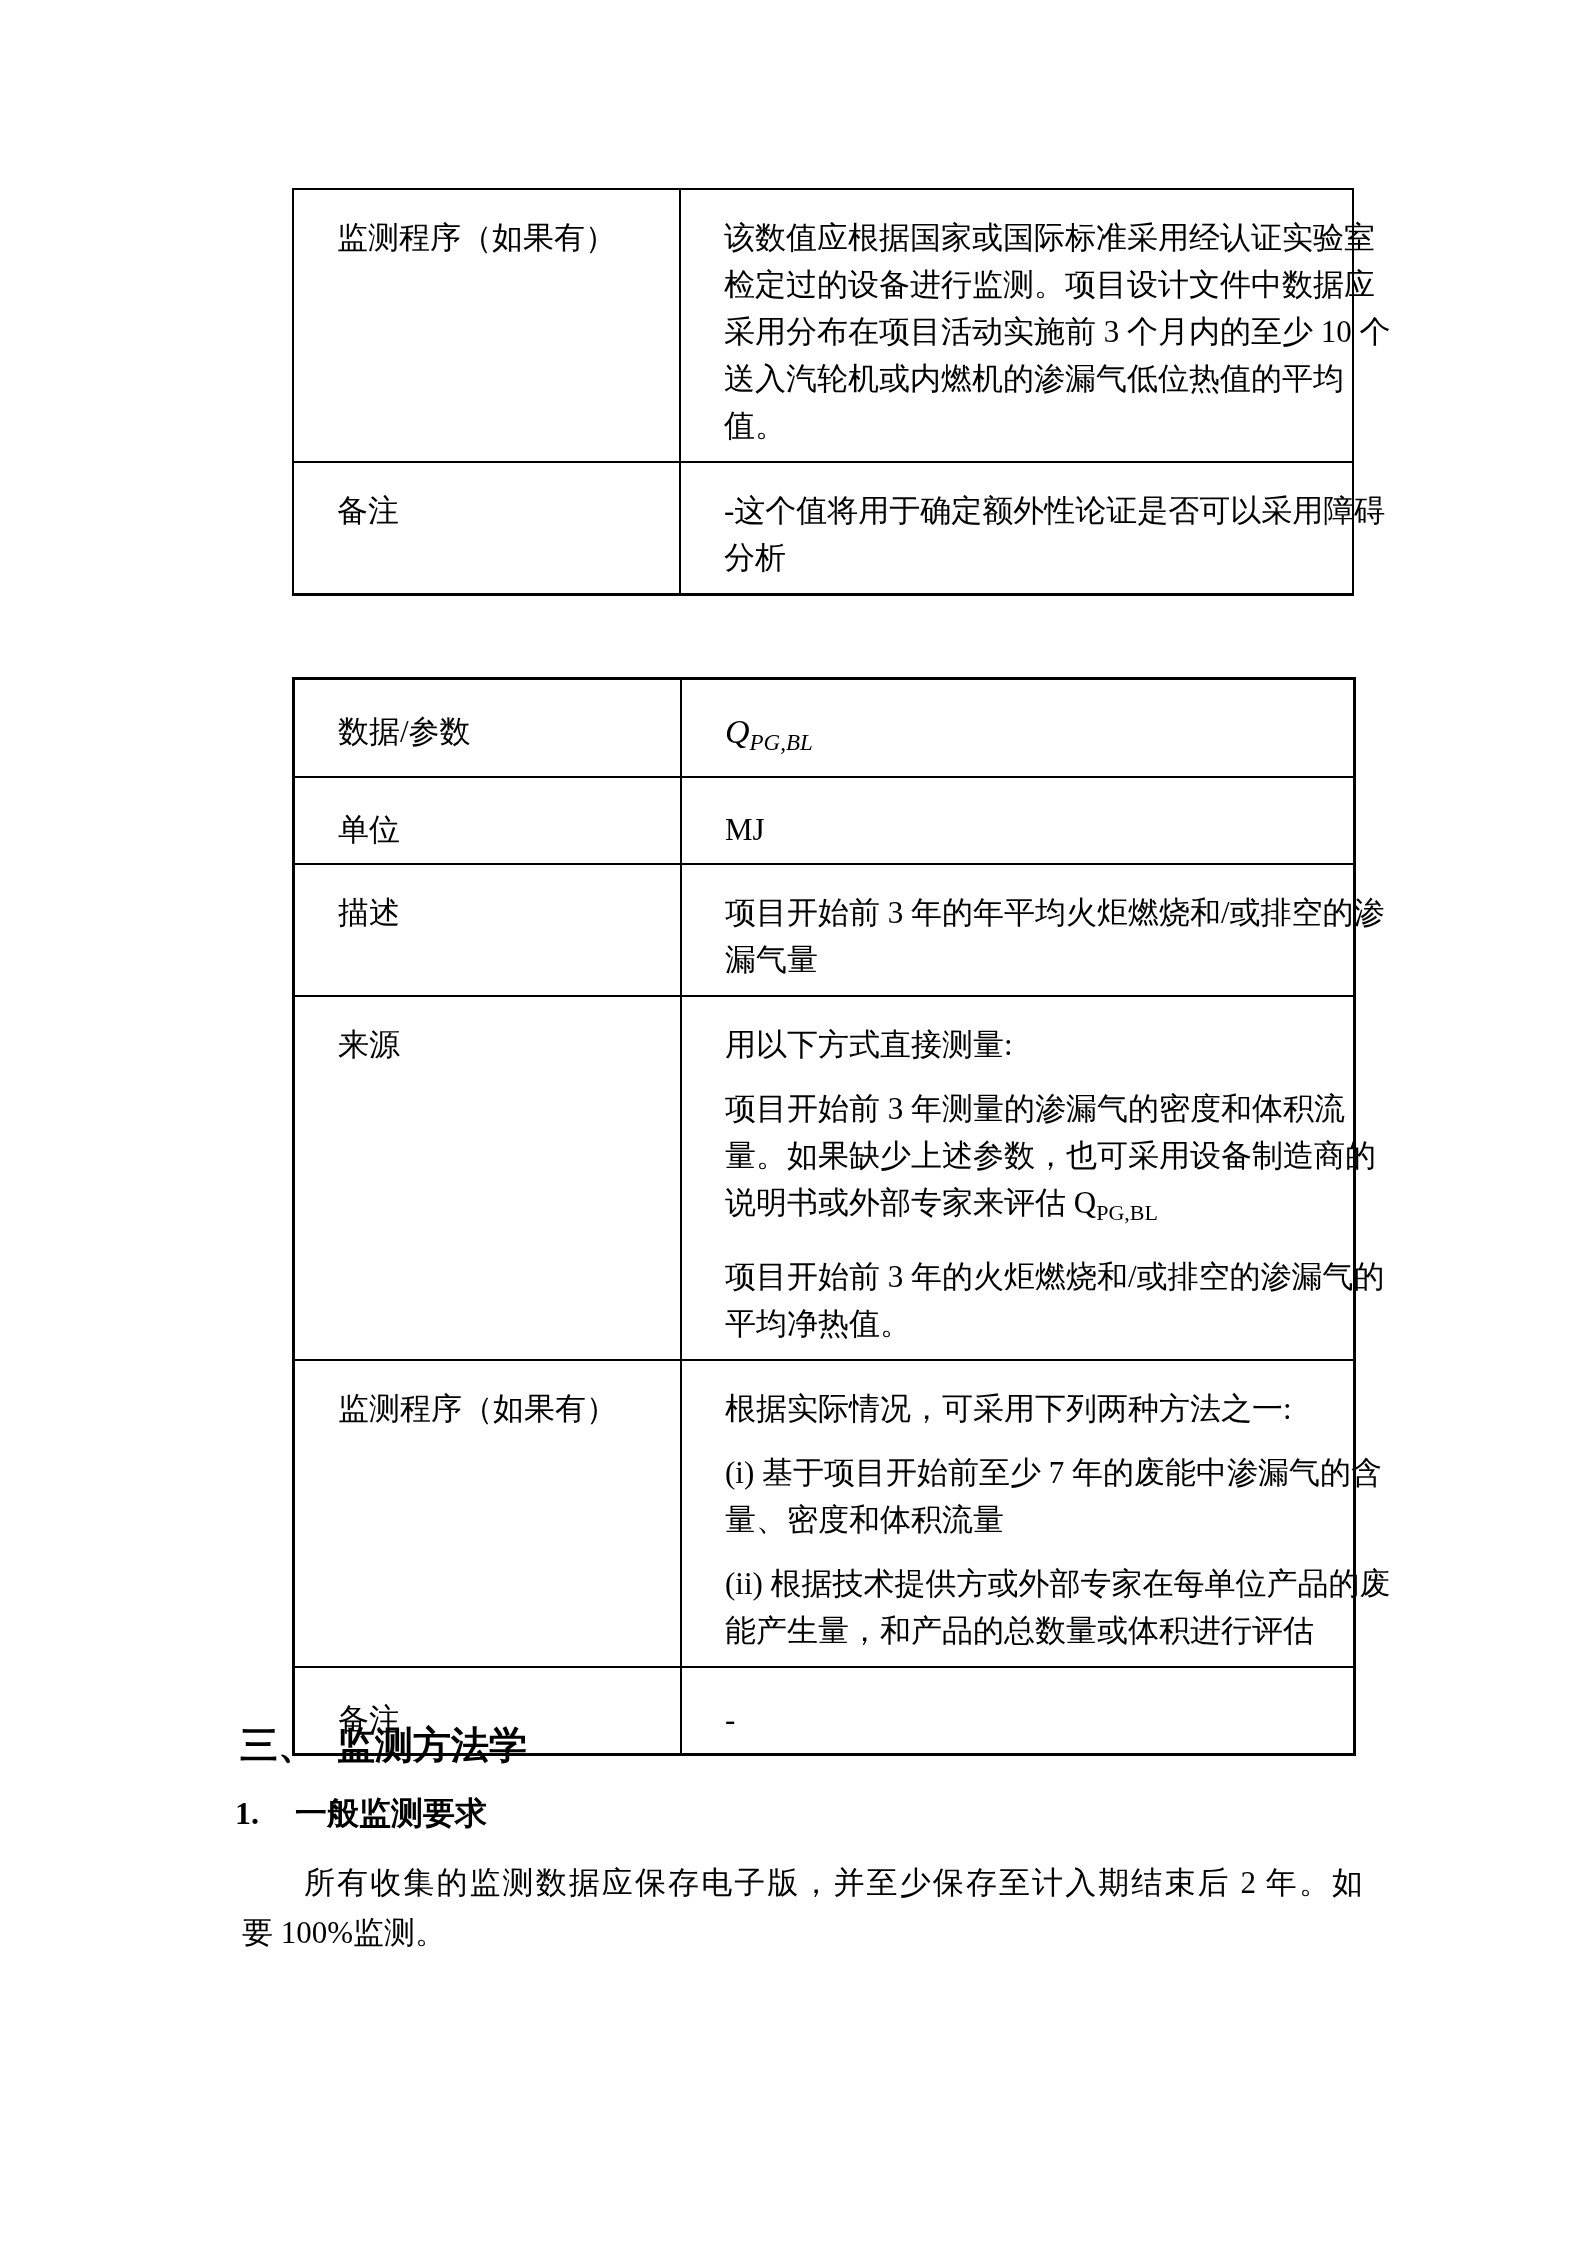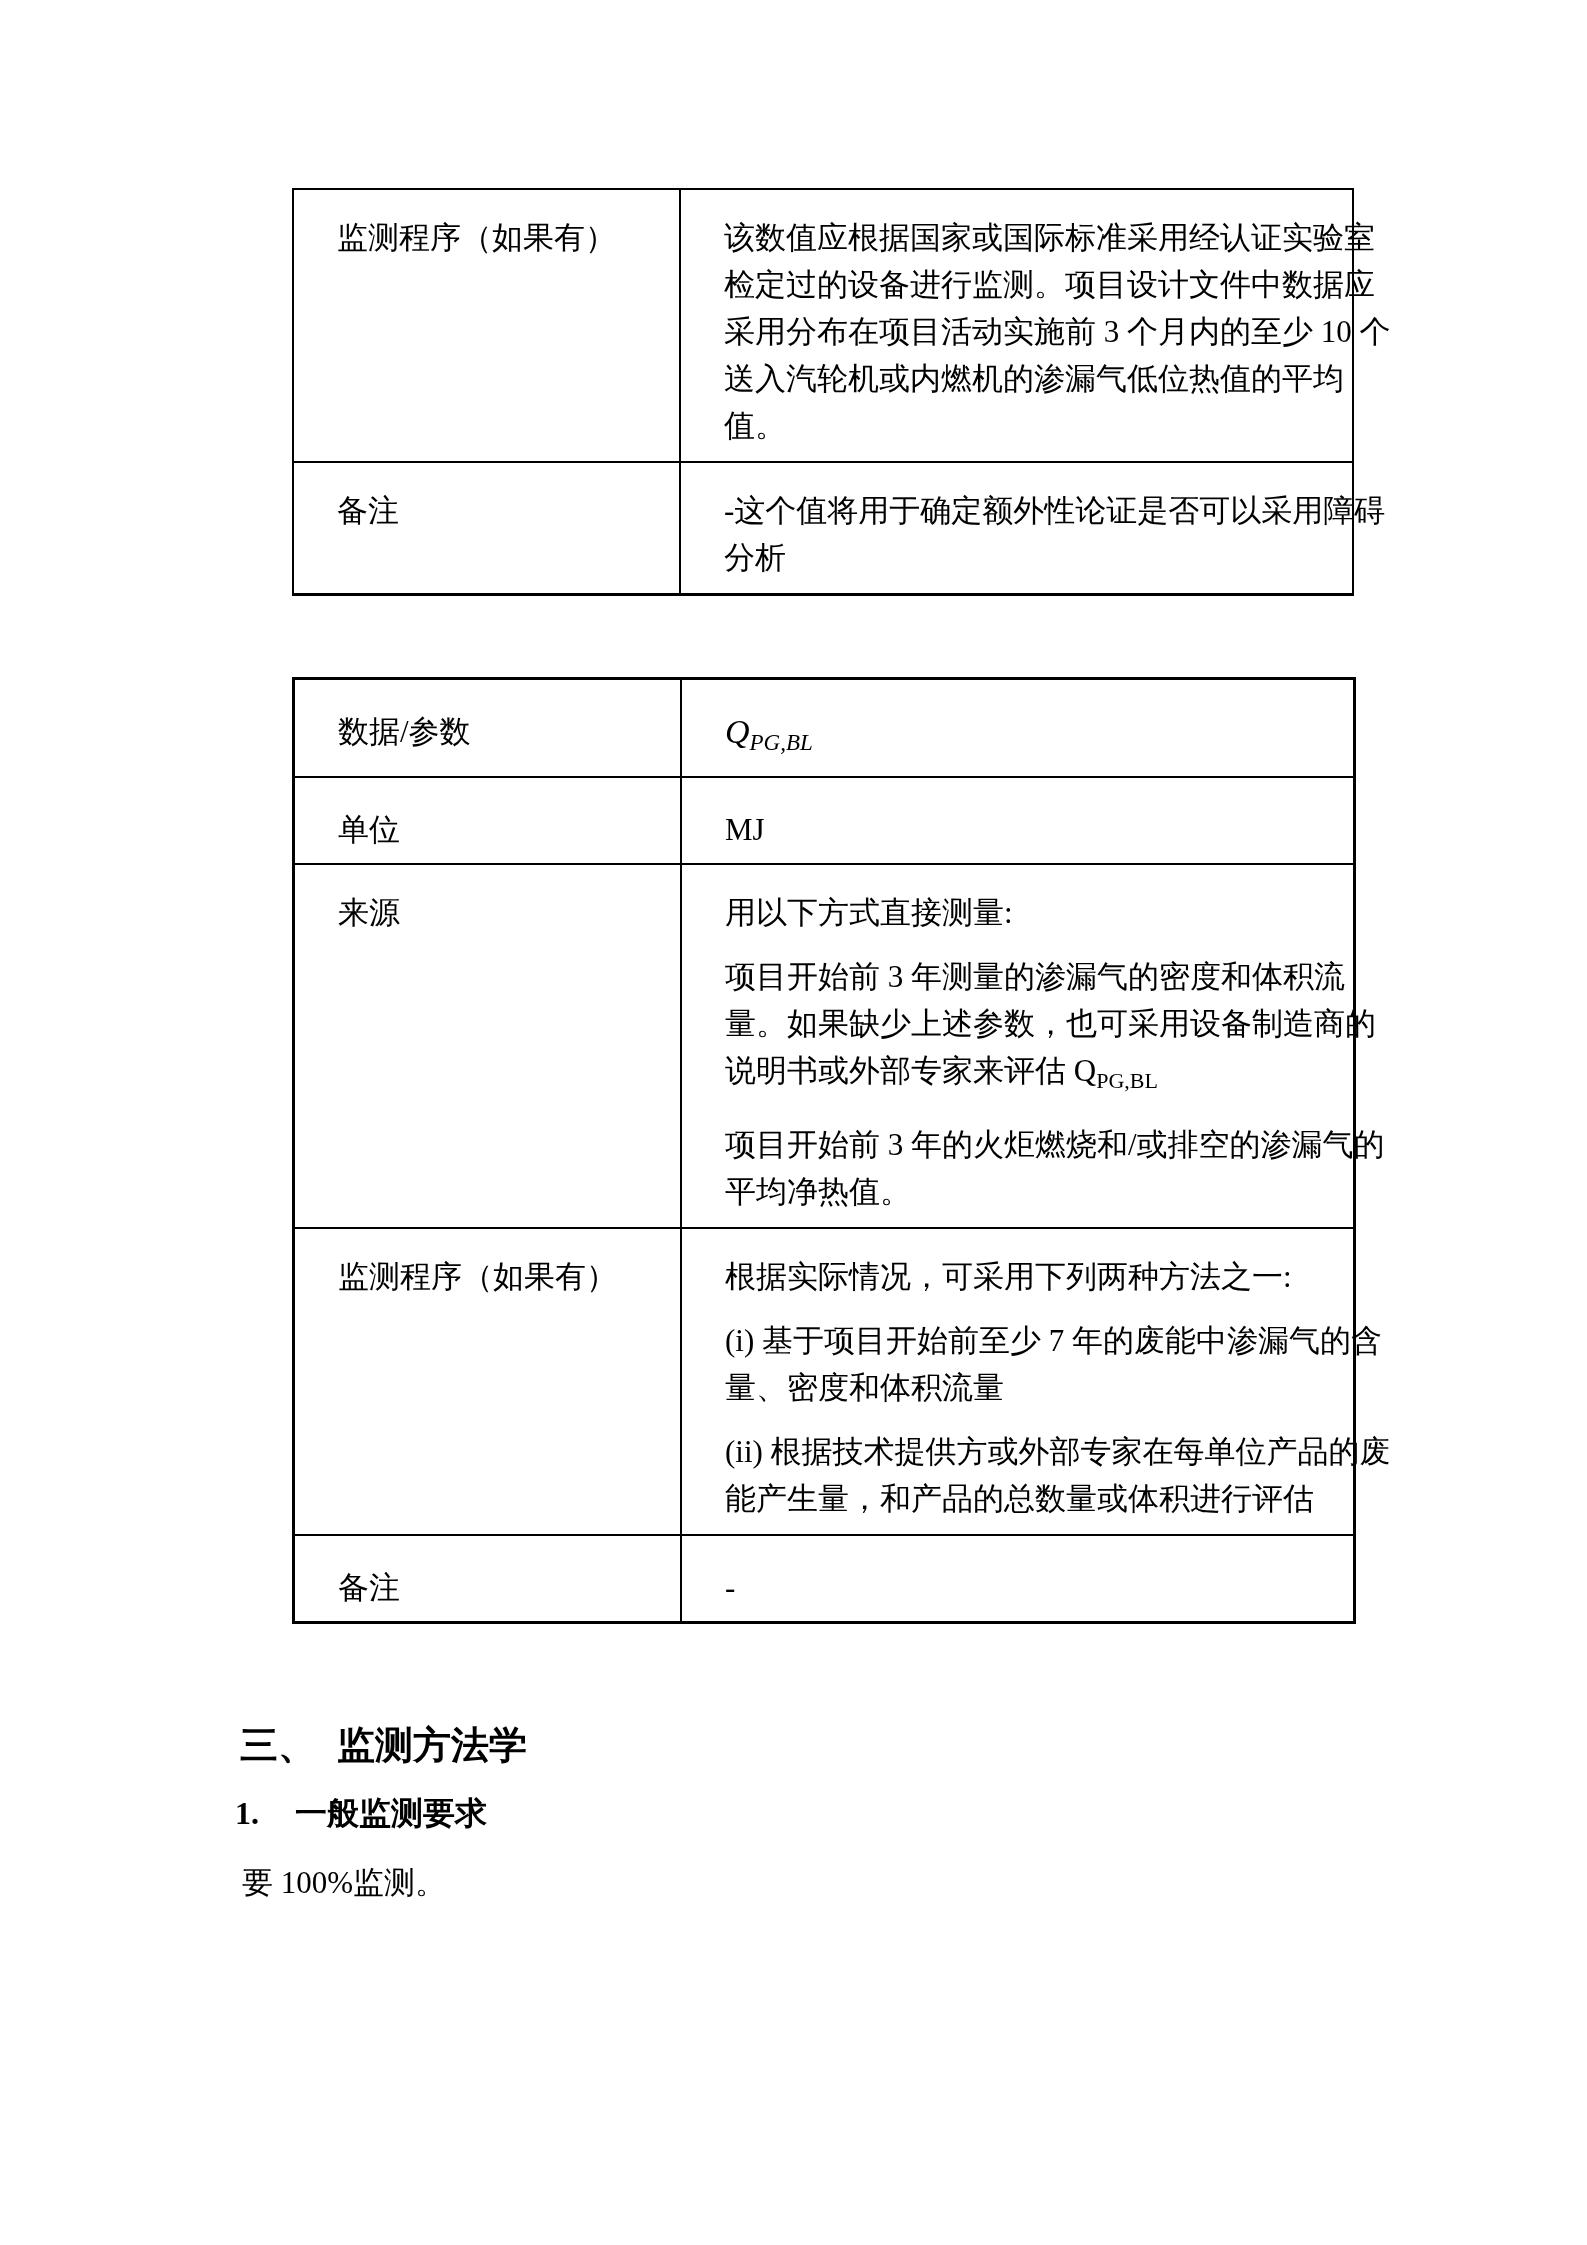--- a/index.html
+++ b/index.html
@@ -112,20 +112,31 @@
     <tr class="row-s">
       <td class="col-label">
         <div class="cline">单位</div>
       </td>
       <td class="col-value">
         <div class="cline">MJ</div>
       </td>
     </tr>
     <tr>
       <td class="col-label">
+        <div class="cline">描述</div>
+      </td>
+      <td class="col-value">
+        <div class="cellp">
+          <div class="cline">项目开始前 3 年的年平均火炬燃烧和/或排空的渗</div>
+          <div class="cline">漏气量</div>
+        </div>
+      </td>
+    </tr>
+    <tr>
+      <td class="col-label">
         <div class="cline">来源</div>
       </td>
       <td class="col-value">
         <div class="cellp">
           <div class="cline">用以下方式直接测量:</div>
         </div>
         <div class="cellp">
           <div class="cline">项目开始前 3 年测量的渗漏气的密度和体积流</div>
           <div class="cline">量。如果缺少上述参数，也可采用设备制造商的</div>
           <div class="cline"><span>说明书或外部专家来评估 </span><span class="inline-q">Q</span><sub class="inline-qsub">PG,BL</sub></div>
@@ -167,17 +178,18 @@
 
   <div class="sec-heading">
     <span class="h-num">三、</span><span class="h-title">监测方法学</span>
   </div>
 
   <div class="sub-heading">
     <span class="h-num">1.</span><span class="h-title">一般监测要求</span>
   </div>
 
   <div class="body-para">
+    <div class="pline pline-j pline-indent">所有收集的监测数据应保存电子版，并至少保存至计入期结束后 2 年。如</div>
     <div class="pline">要 100%监测。</div>
   </div>
 
 
 </div>
 
 </body></html>

